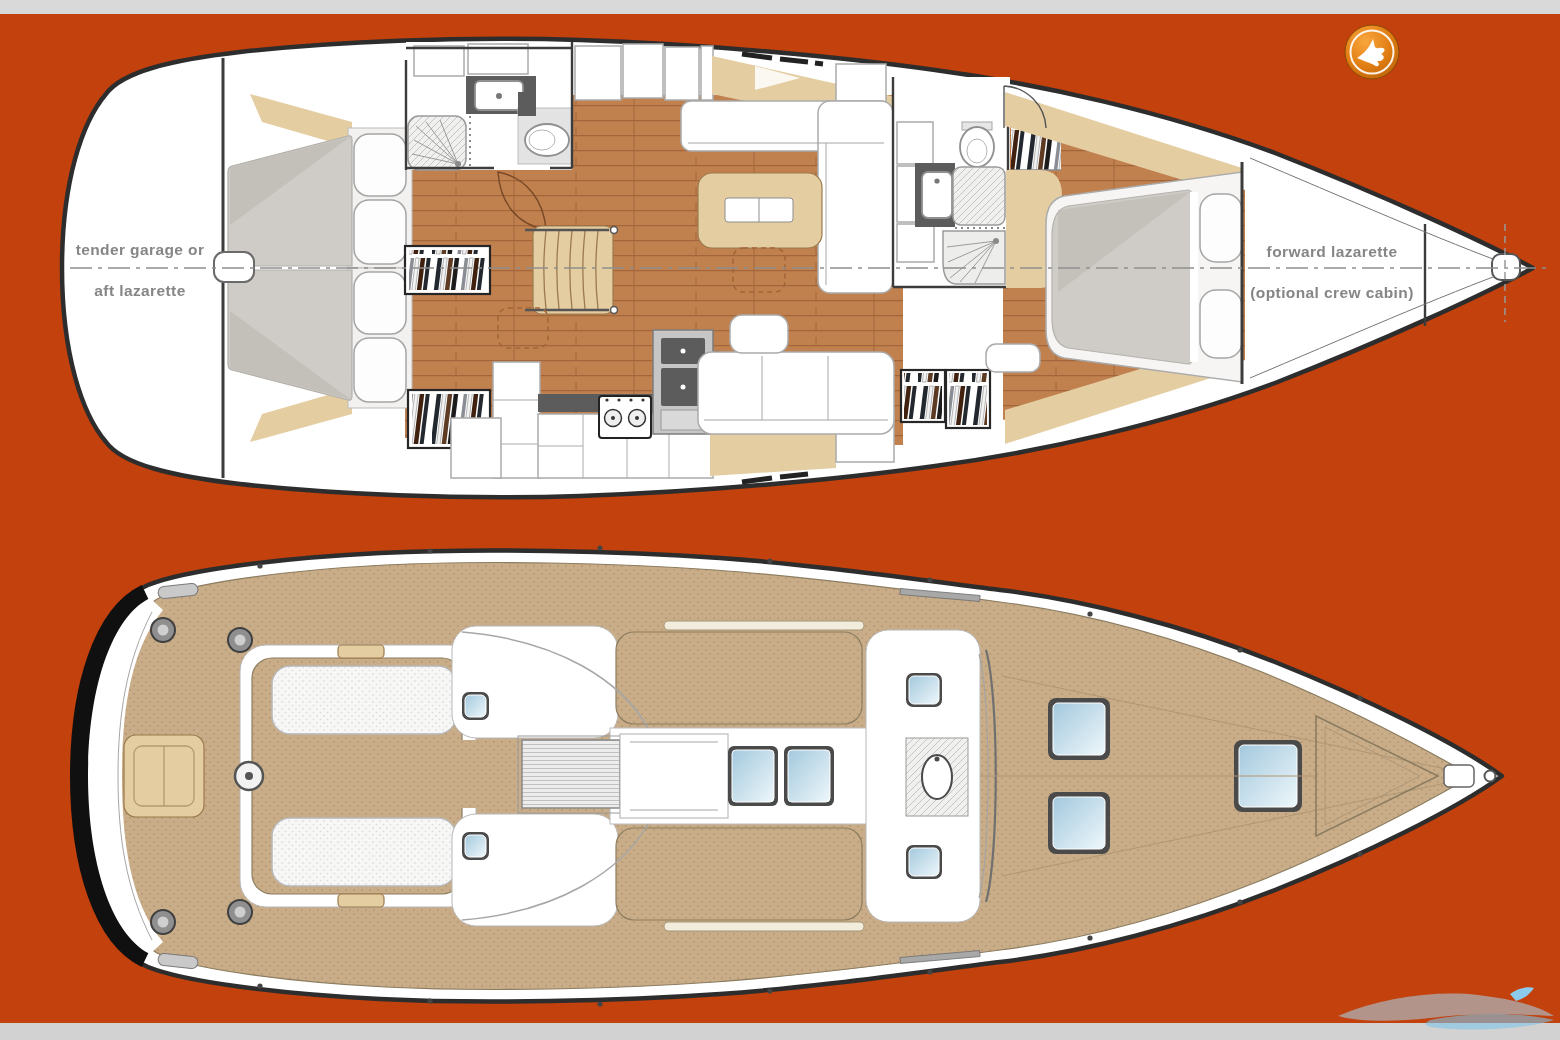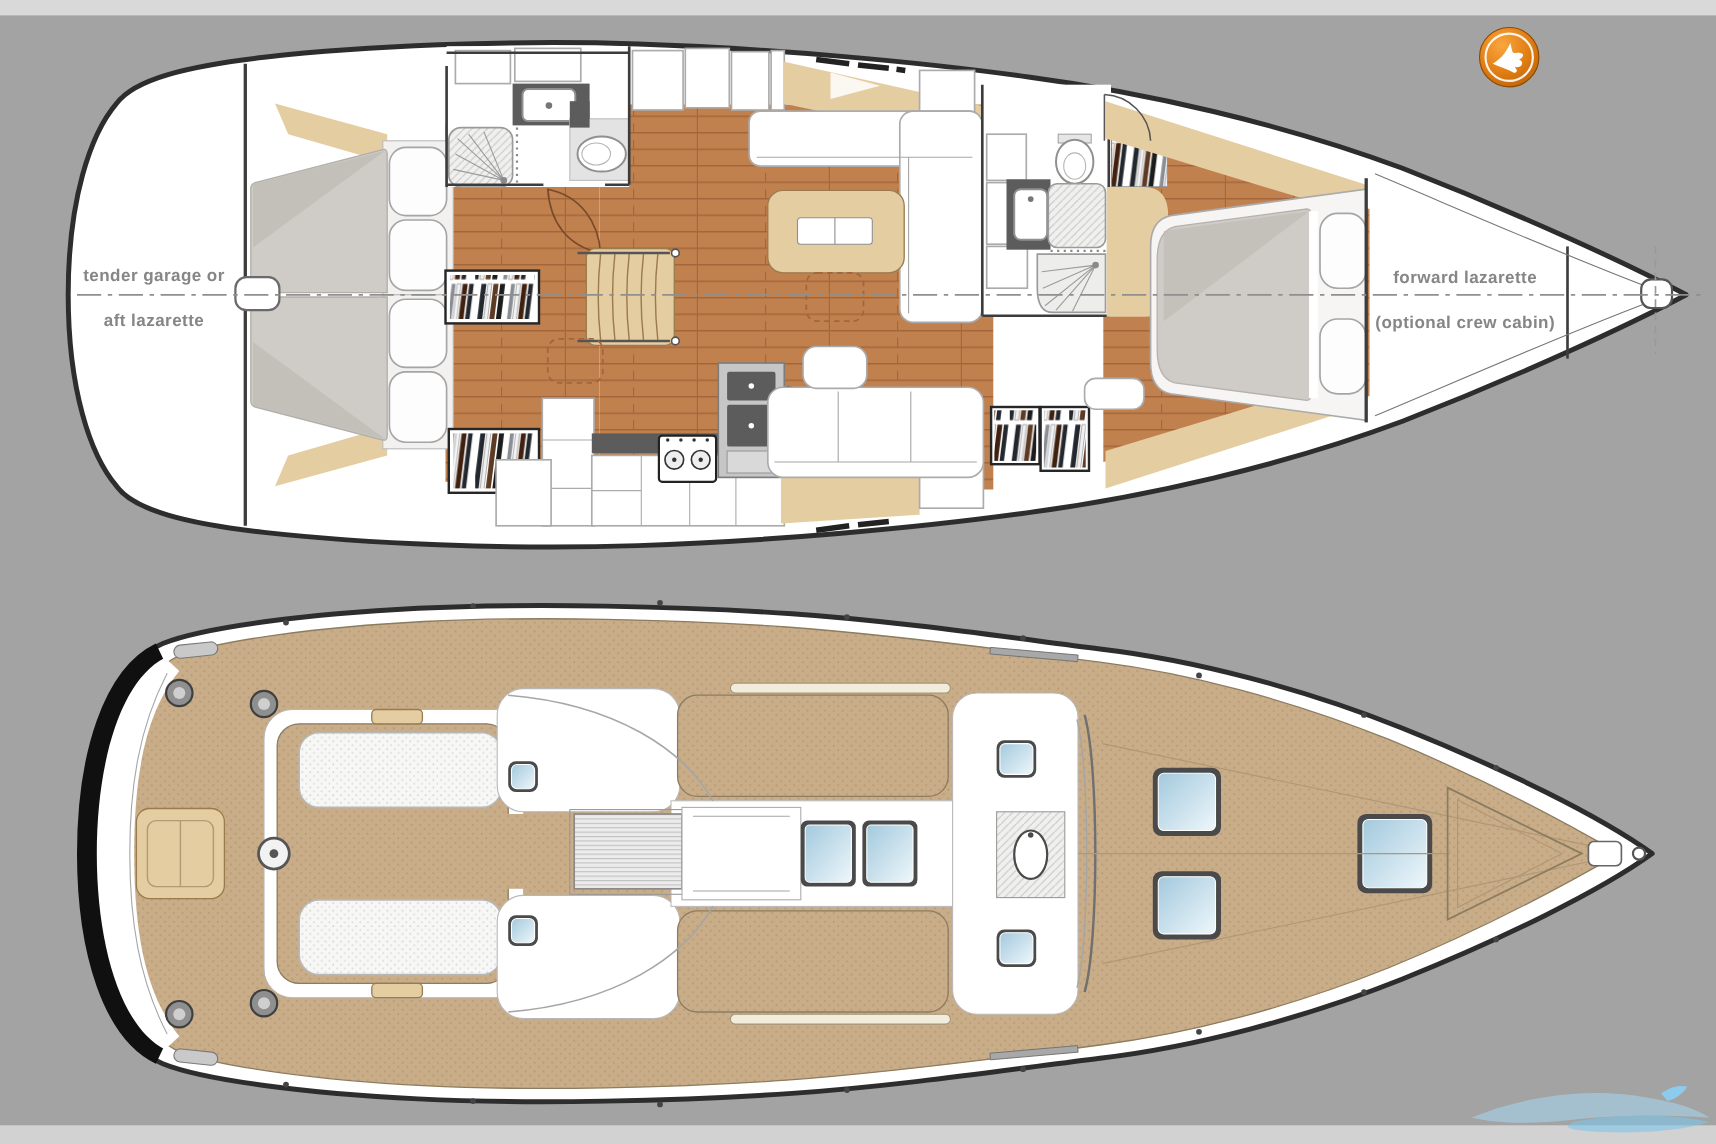--- a/index.html
+++ b/index.html
@@ -24,21 +24,21 @@
   .cush{fill:url(#cushPat);stroke:#b8b8b8;stroke-width:1.5}
   .slat{fill:url(#slatPat);stroke:#8a8a8a;stroke-width:1.5}
   .hframe{fill:#4a4a4a}
   .hglass{fill:url(#gHatch);stroke:#ffffff;stroke-width:1}
   .seam{stroke:#b09674;stroke-width:1;fill:none}
   .spray{stroke:#9c9c9c;stroke-width:1;fill:none}
 </style>
 </head>
 <body>
 
-<div class="stage" style="background: #a3a3a3;">
+<div class="stage" style="background: #c2410c;">
 <svg width="1560" height="1040" viewBox="0 0 1560 1040">
   <defs>
     <pattern id="plankPat" width="120" height="15" patternUnits="userSpaceOnUse">
       <rect width="120" height="15" style="fill:var(--wood)"></rect>
       <path d="M0 .6 H120" style="stroke:var(--plank);stroke-width:1.3"></path>
       <path d="M34 0 V15 M96 7 V15" style="stroke:var(--plank);stroke-width:1"></path>
     </pattern>
     <pattern id="teakPat" width="8" height="8" patternUnits="userSpaceOnUse">
       <rect width="8" height="8" style="fill:var(--teak)"></rect>
       <circle cx="2" cy="2" r=".9" style="fill:var(--teakDot)"></circle>

